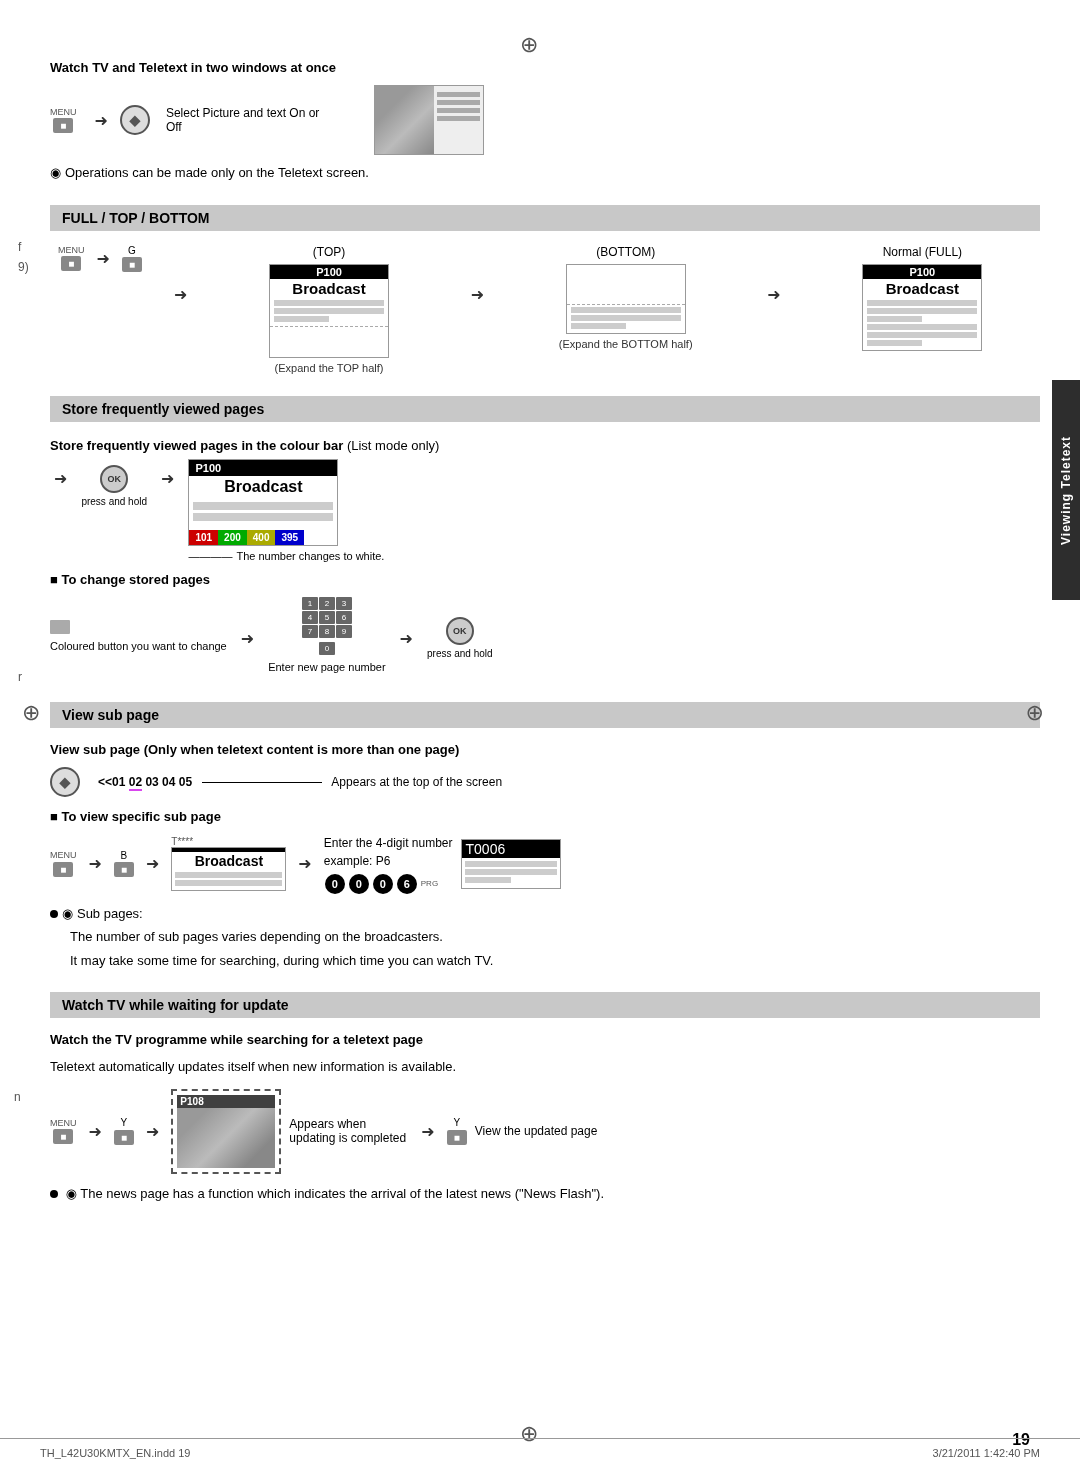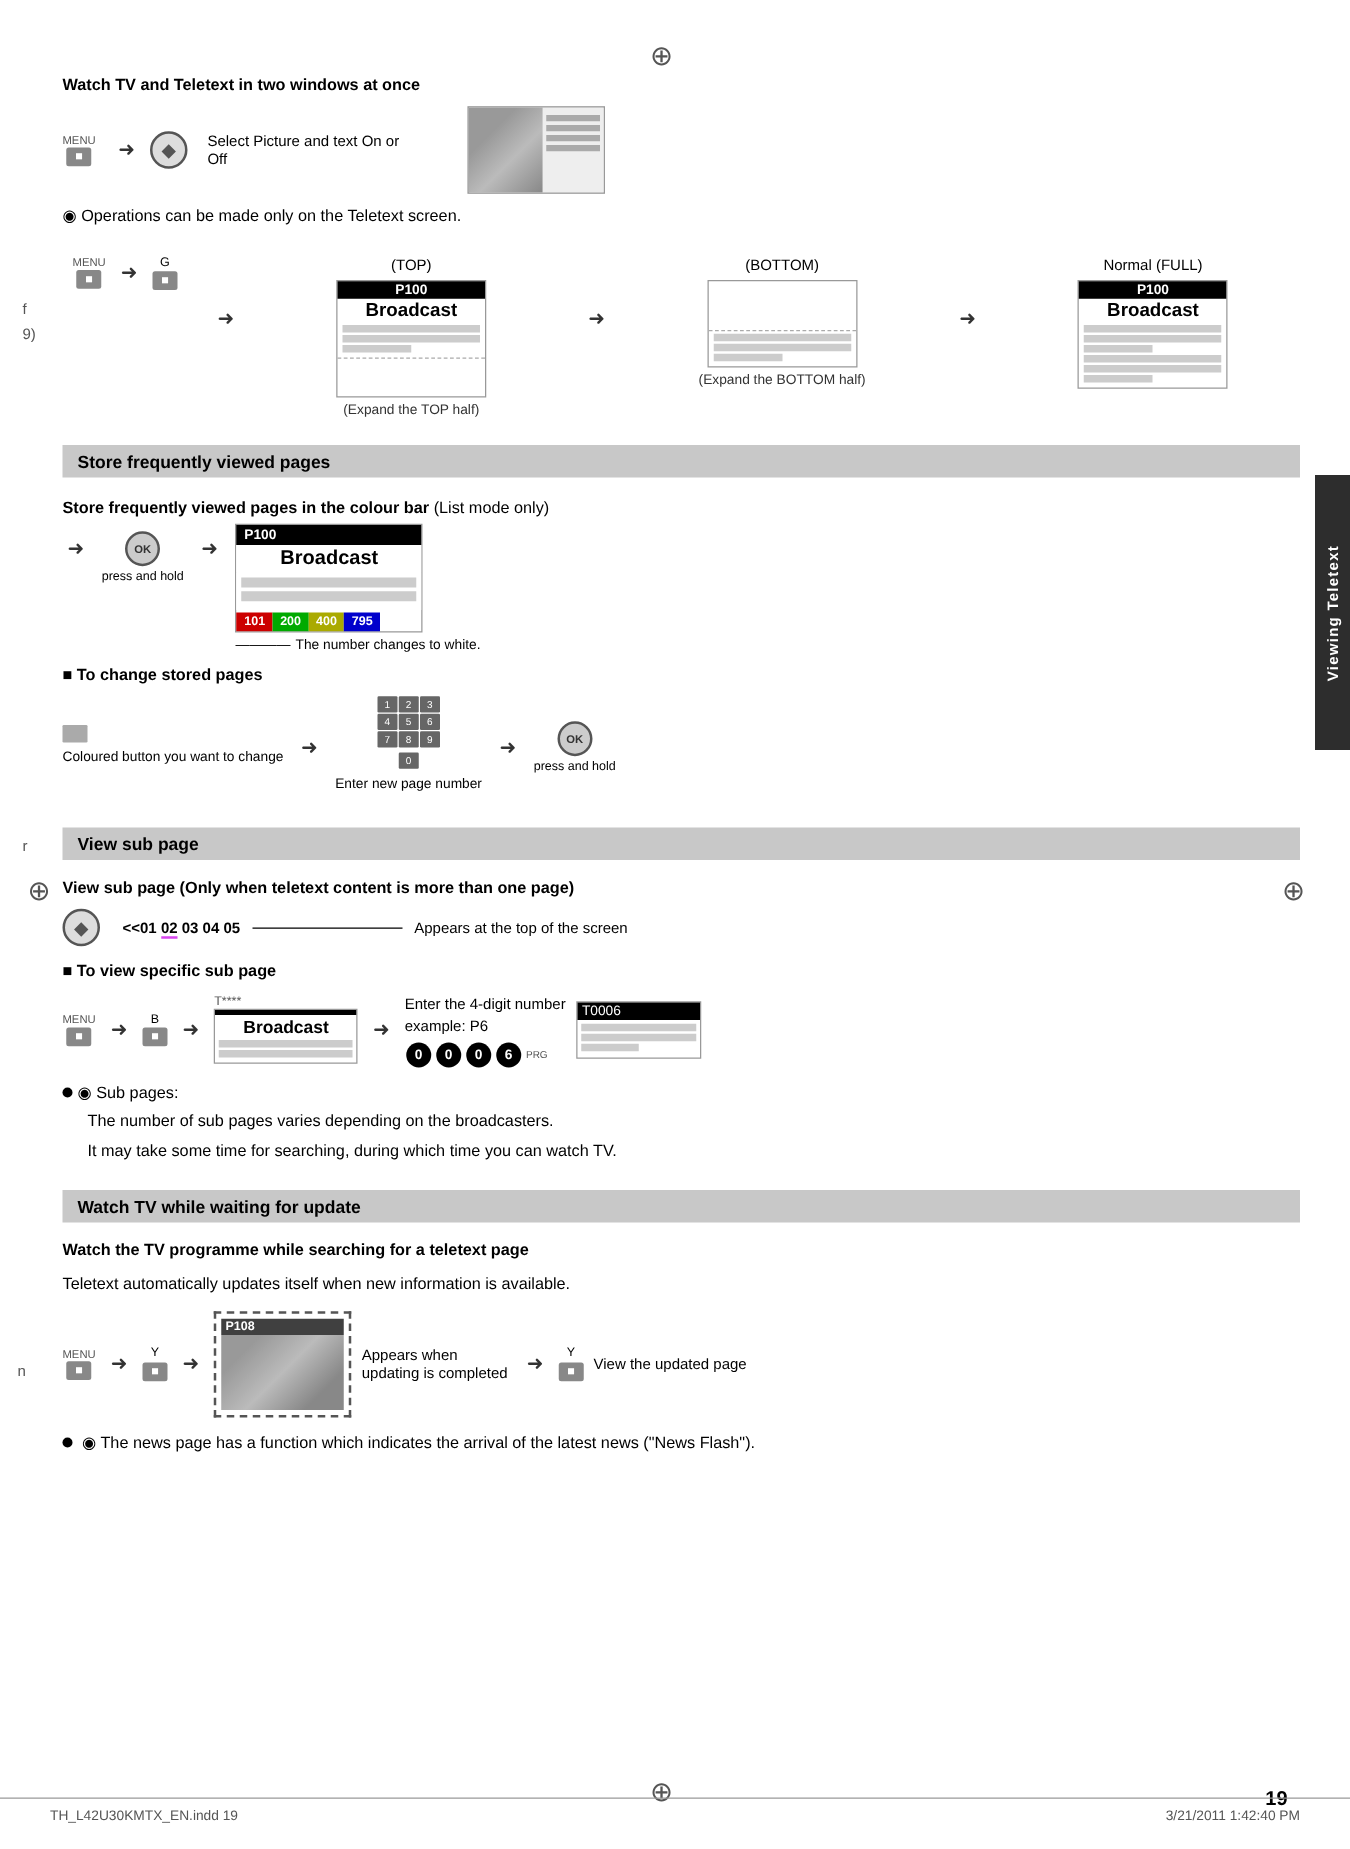--- a/index.html
+++ b/index.html
@@ -331,21 +331,21 @@
     
     .t0006-box {
       display: inline-block;
       border: 1px solid #999;
       width: 100px;
       vertical-align: top;
     }
     .t0006-header {
       background: #000;
       color: #fff;
-      font-size: 11px;
+      font-size: 14px;
       padding: 1px 4px;
     }
     .t0006-lines {
       padding: 3px 3px;
     }
 
     
     .broadcast-box {
       display: inline-block;
       border: 1px solid #999;
@@ -540,20 +540,21 @@
               </div>
             </div>
           </div>
         </div>
       </div>
 
       <p>◉ Operations can be made only on the Teletext screen.</p>
     </div>
 
     <div class="section-block">
+      <div class="section-header dark-text">FULL / TOP / BOTTOM</div>
 
       <div class="ftb-container">
 
         <div style="display:flex; flex-direction:column; align-items:center; justify-content:center; min-width:100px;">
           <div class="flex-row flex-center" style="margin-bottom:4px;">
             <div style="text-align:center;">
               <span class="menu-label">MENU</span>
               <span class="small-gray-btn">■</span>
             </div>
             <span class="arrow">➜</span>
@@ -652,21 +653,21 @@
             </div>
             <div class="teletext-box-title">Broadcast</div>
             <div class="teletext-box-lines">
               <div class="teletext-line"></div>
               <div class="teletext-line"></div>
             </div>
             <div class="colour-bar">
               <div class="cb-item cb-red">101</div>
               <div class="cb-item cb-green">200</div>
               <div class="cb-item cb-yellow">400</div>
-              <div class="cb-item cb-blue">795</div>
+              <div class="cb-item cb-blue">395</div>
             </div>
           </div>
           <div style="font-size:11px; margin-top:4px; display:flex; align-items:center; gap:4px;">
             <span>————</span>
             <span>The number changes to white.</span>
           </div>
         </div>
       </div>
 
       <div style="margin-top:10px;">

